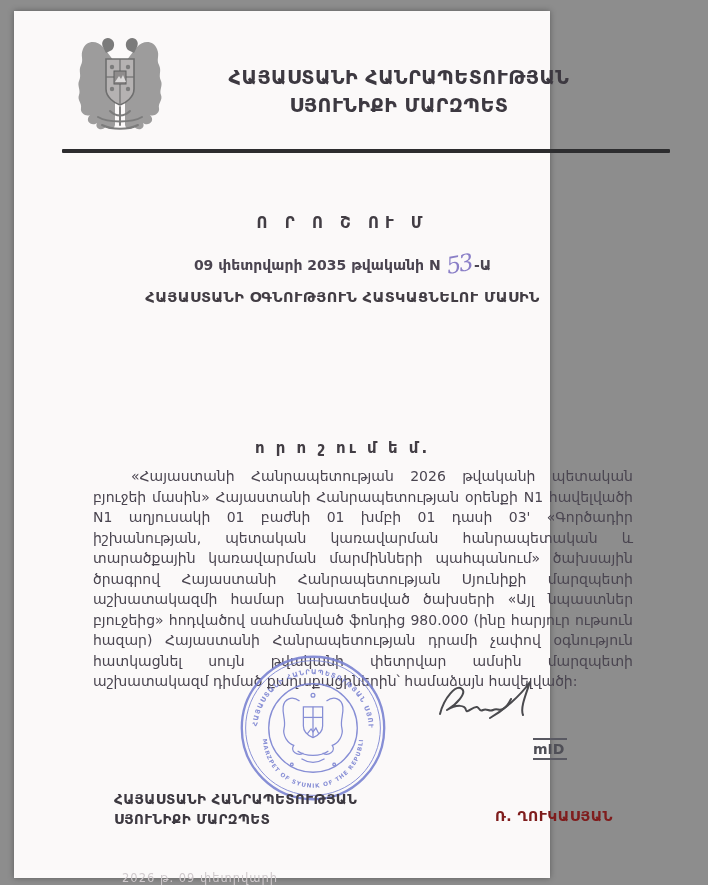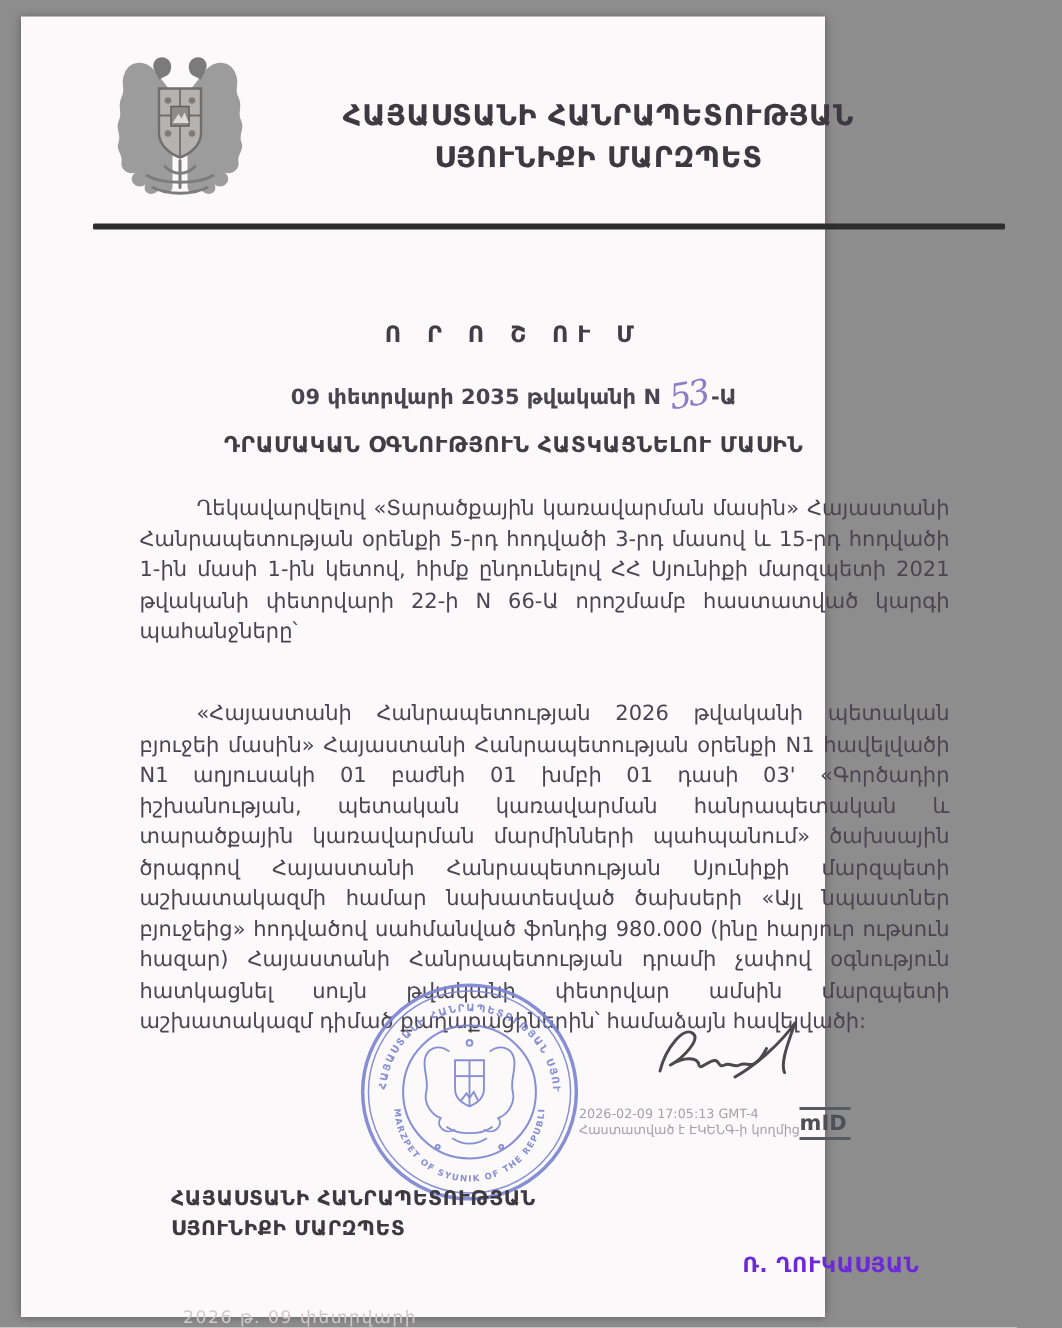--- a/index.html
+++ b/index.html
@@ -68,21 +68,21 @@
     letter-spacing:0;
   }
   
   .sig-left{
     left:100px;top:778px;width:320px;
     font-weight:bold;font-size:13.5px;line-height:20px;color:#3d3941;
     letter-spacing:.4px;
   }
   .signer{
     left:440px;top:797px;width:200px;text-align:center;
-    font-weight:bold;font-size:14px;color:#6d28d9;letter-spacing:.5px;margin-top:28px;
+    font-weight:bold;font-size:14px;color:#7f1d1d;letter-spacing:.5px;
   }
   .partial-date{
     left:108px;top:860px;width:300px;height:18px;overflow:hidden;
     font-size:11.5px;color:#cfc9cc;letter-spacing:1px;
   }
 </style>
 </head>
 <body>
 
 <div class="page">
@@ -128,24 +128,24 @@
   </div>
 
   <div class="abs rule"></div>
 
   <div class="abs decision-heading">Ո Ր Ո Շ ՈՒ Մ</div>
 
   <div class="abs date-line">
     <span>09 փետրվարի 2035 թվականի N</span><span class="handwritten-no">53</span><span>-Ա</span>
   </div>
 
-  <div class="abs subject">ԴՐԱՄԱԿԱՆ ՕԳՆՈՒԹՅՈՒՆ ՀԱՏԿԱՑՆԵԼՈՒ ՄԱՍԻՆ</div>
+  <div class="abs subject">ՀԱՅԱՍՏԱՆԻ ՕԳՆՈՒԹՅՈՒՆ ՀԱՏԿԱՑՆԵԼՈՒ ՄԱՍԻՆ</div>
 
-  <div class="abs para para1">Ղեկավարվելով «Տարածքային կառավարման մասին» Հայաստանի Հանրապետության օրենքի 5-րդ հոդվածի 3-րդ մասով և 15-րդ հոդվածի 1-ին մասի 1-ին կետով, հիմք ընդունելով ՀՀ Սյունիքի մարզպետի 2021 թվականի փետրվարի 22-ի N 66-Ա որոշմամբ հաստատված կարգի պահանջները՝</div>
 
+  <div class="abs decide-heading">ո ր ո շ ու մ  ե մ.</div>
 
   <div class="abs para para2">«Հայաստանի Հանրապետության 2026 թվականի պետական բյուջեի մասին» Հայաստանի Հանրապետության օրենքի N1 հավելվածի N1 աղյուսակի 01 բաժնի 01 խմբի 01 դասի 03' «Գործադիր իշխանության, պետական կառավարման հանրապետական և տարածքային կառավարման մարմինների պահպանում» ծախսային ծրագրով Հայաստանի Հանրապետության Սյունիքի մարզպետի աշխատակազմի համար նախատեսված ծախսերի «Այլ նպաստներ բյուջեից» հոդվածով սահմանված ֆոնդից 980.000 (ինը հարյուր ութսուն հազար) Հայաստանի Հանրապետության դրամի չափով օգնություն հատկացնել սույն թվականի փետրվար ամսին մարզպետի աշխատակազմ դիմած քաղաքացիներին՝ համաձայն հավելվածի:</div>
 
   <svg class="abs stamp" viewBox="0 0 160 160">
     <defs>
       <path id="arcTop" d="M 22,82 A 58,58 0 1 1 138,82" fill="none"></path>
       <path id="arcBottom" d="M 28,90 A 52,52 0 0 0 132,90" fill="none"></path>
     </defs>
     <g stroke="#7d85d2" fill="none">
       <circle cx="80" cy="80" r="74" stroke-width="2.4"></circle>
@@ -174,24 +174,20 @@
     </g>
   </svg>
 
   <svg class="abs signature" viewBox="0 0 110 52">
     <g stroke="#4a4a4e" stroke-width="2" fill="none" stroke-linecap="round" stroke-linejoin="round">
       <path d="M8,40 C12,24 24,10 30,15 C35,19 24,31 15,36 C25,30 33,31 34,36 C35,40 41,32 45,33 C48,34 47,38 51,36 C55,34 57,38 61,36 C65,34 67,37 71,35 C75,33 77,29 79,25"></path>
       <path d="M58,44 C72,36 88,22 98,8 C94,20 88,34 91,41"></path>
     </g>
   </svg>
 
-  <div class="abs esign">
-    <div>2026-02-09 17:05:13 GMT-4</div>
-    <div>Հաստատված է ԷԿԵՆԳ-ի կողմից</div>
-  </div>
 
   <div class="abs mid-logo">mID</div>
 
   <div class="abs sig-left">
     <div>ՀԱՅԱՍՏԱՆԻ ՀԱՆՐԱՊԵՏՈՒԹՅԱՆ</div>
     <div>ՍՅՈՒՆԻՔԻ ՄԱՐԶՊԵՏ</div>
   </div>
   <div class="abs signer">Ռ. ՂՈՒԿԱՍՅԱՆ</div>
 
   <div class="abs partial-date">2026 թ. 09 փետրվարի</div>

